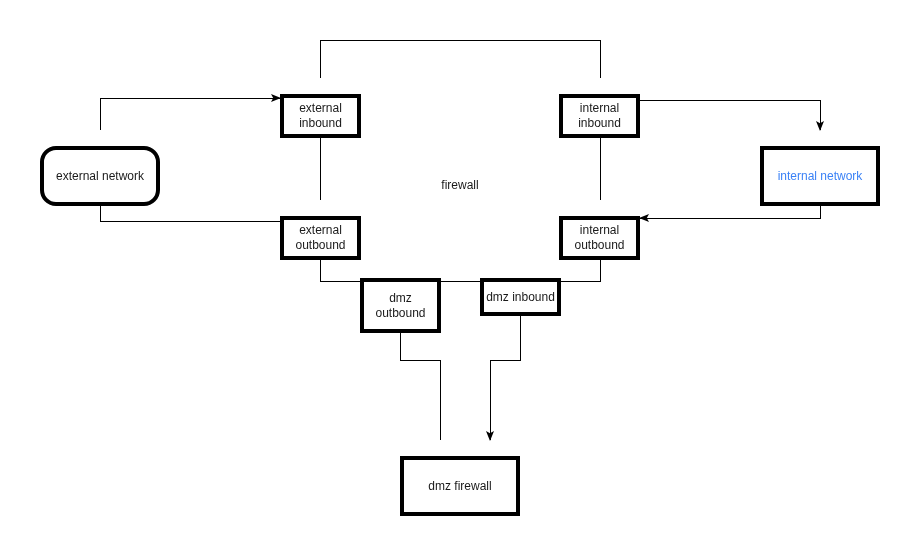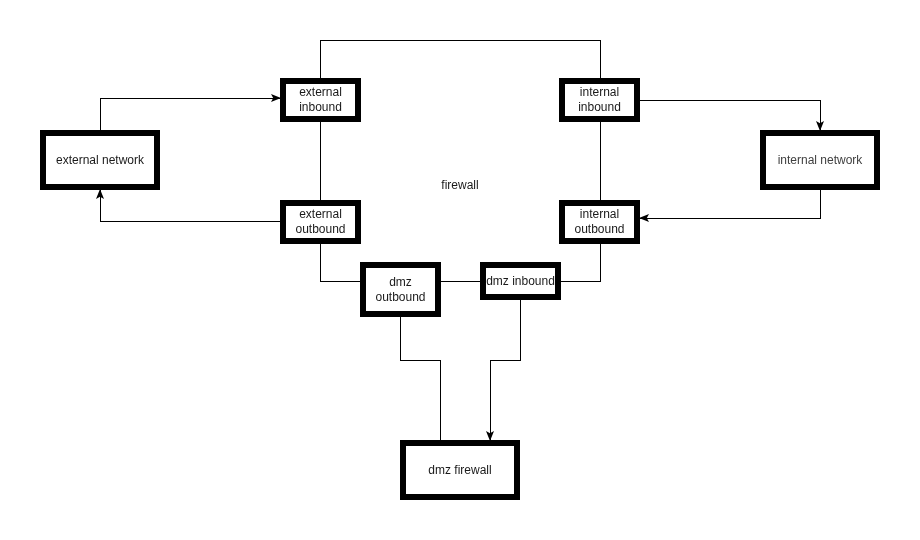--- a/index.html
+++ b/index.html
@@ -23,32 +23,33 @@
   #diagram-svg {
     position: absolute;
     left: 0;
     top: 0;
     width: 920px;
     height: 540px;
   }
   .node-box {
     position: absolute;
     box-sizing: border-box;
-    border: 6px solid #d946ef;
+    border: 4px solid #d946ef;
     background: #ffffff;
     display: flex;
     align-items: center;
     justify-content: center;
     text-align: center;
     color: #1a1a1a;
     font-size: 12px;
     line-height: 15px;
     font-family: "Liberation Sans", sans-serif;
     white-space: pre-line;
     z-index: 2;
+    margin-top: 16px;
   }
   .zone-label {
     position: absolute;
     color: #1a1a1a;
     font-size: 12px;
     line-height: 15px;
     font-family: "Liberation Sans", sans-serif;
     text-align: center;
     background: transparent;
     z-index: 2;
@@ -75,30 +76,30 @@
         <polyline points="600,122 600,200" fill="none" stroke="#000000" stroke-width="1" stroke-linejoin="miter" shape-rendering="crispEdges"></polyline>
         <polyline points="820,190 820,218 640,218" fill="none" stroke="#000000" stroke-width="1" stroke-linejoin="miter" shape-rendering="crispEdges" marker-end="url(#arrowhead)"></polyline>
         <polyline points="600,244 600,281 561,281" fill="none" stroke="#000000" stroke-width="1" stroke-linejoin="miter" shape-rendering="crispEdges"></polyline>
         <polyline points="441,281 480,281" fill="none" stroke="#000000" stroke-width="1" stroke-linejoin="miter" shape-rendering="crispEdges"></polyline>
         <polyline points="440,440 440,360 400,360 400,300" fill="none" stroke="#000000" stroke-width="1" stroke-linejoin="miter" shape-rendering="crispEdges" marker-end="url(#arrowhead)"></polyline>
         <polyline points="520,300 520,360 490,360 490,440" fill="none" stroke="#000000" stroke-width="1" stroke-linejoin="miter" shape-rendering="crispEdges" marker-end="url(#arrowhead)"></polyline>
       </g>
   </svg>
 
   <div id="node-layer">
-      <div class="node-box" style="left: 40px; top: 130px; width: 120px; height: 60px; border-color: rgb(0, 0, 0); background: rgb(255, 255, 255); color: rgb(26, 26, 26);">external network</div>
+      <div class="node-box" style="left: 40px; top: 130px; width: 120px; height: 60px; border-color: rgb(0, 0, 0); background: rgb(255, 255, 255); color: rgb(26, 26, 26); border-radius: 16px;">external network</div>
       <div class="node-box" style="left: 280px; top: 78px; width: 81px; height: 44px; border-color: rgb(0, 0, 0); background: rgb(255, 255, 255); color: rgb(26, 26, 26);">external
 inbound</div>
       <div class="node-box" style="left: 280px; top: 200px; width: 81px; height: 44px; border-color: rgb(0, 0, 0); background: rgb(255, 255, 255); color: rgb(26, 26, 26);">external
 outbound</div>
       <div class="node-box" style="left: 559px; top: 78px; width: 81px; height: 44px; border-color: rgb(0, 0, 0); background: rgb(255, 255, 255); color: rgb(26, 26, 26);">internal
 inbound</div>
       <div class="node-box" style="left: 559px; top: 200px; width: 81px; height: 44px; border-color: rgb(0, 0, 0); background: rgb(255, 255, 255); color: rgb(26, 26, 26);">internal
 outbound</div>
-      <div class="node-box" style="left: 760px; top: 130px; width: 120px; height: 60px; border-color: rgb(0, 0, 0); background: rgb(255, 255, 255); color: #404040;">internal network</div>
+      <div class="node-box" style="left: 760px; top: 130px; width: 120px; height: 60px; border-color: rgb(0, 0, 0); background: rgb(255, 255, 255); color: #3b82f6;">internal network</div>
       <div class="node-box" style="left: 360px; top: 262px; width: 81px; height: 55px; border-color: rgb(0, 0, 0); background: rgb(255, 255, 255); color: rgb(26, 26, 26);">dmz outbound</div>
       <div class="node-box" style="left: 480px; top: 262px; width: 81px; height: 38px; border-color: rgb(0, 0, 0); background: rgb(255, 255, 255); color: rgb(26, 26, 26);">dmz inbound</div>
       <div class="node-box" style="left: 400px; top: 440px; width: 120px; height: 60px; border-color: rgb(0, 0, 0); background: rgb(255, 255, 255); color: rgb(26, 26, 26);">dmz firewall</div>
     </div>
   <div id="zone-label-layer">
       <div class="zone-label" style="left: 420px; top: 150px; width: 80px; height: 16px; color: rgb(26, 26, 26); margin-top: 28px;">firewall</div>
     </div>
 
 </div>
 

